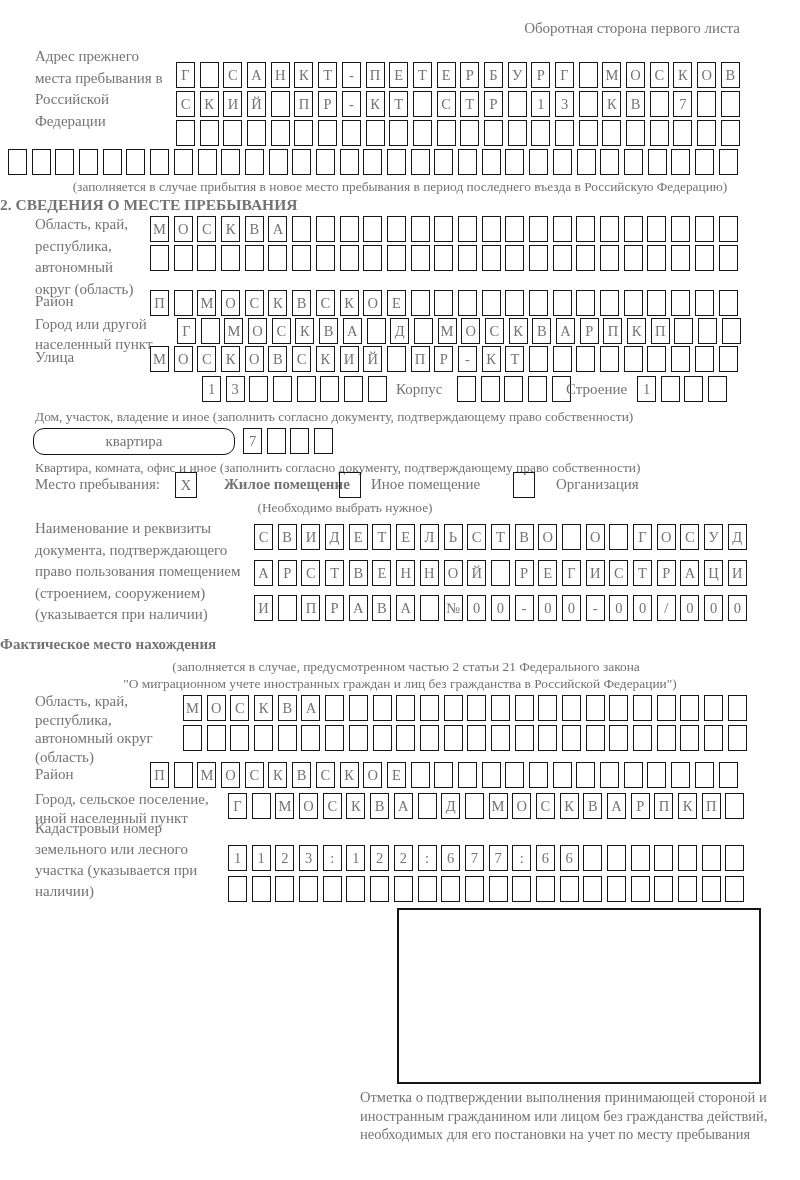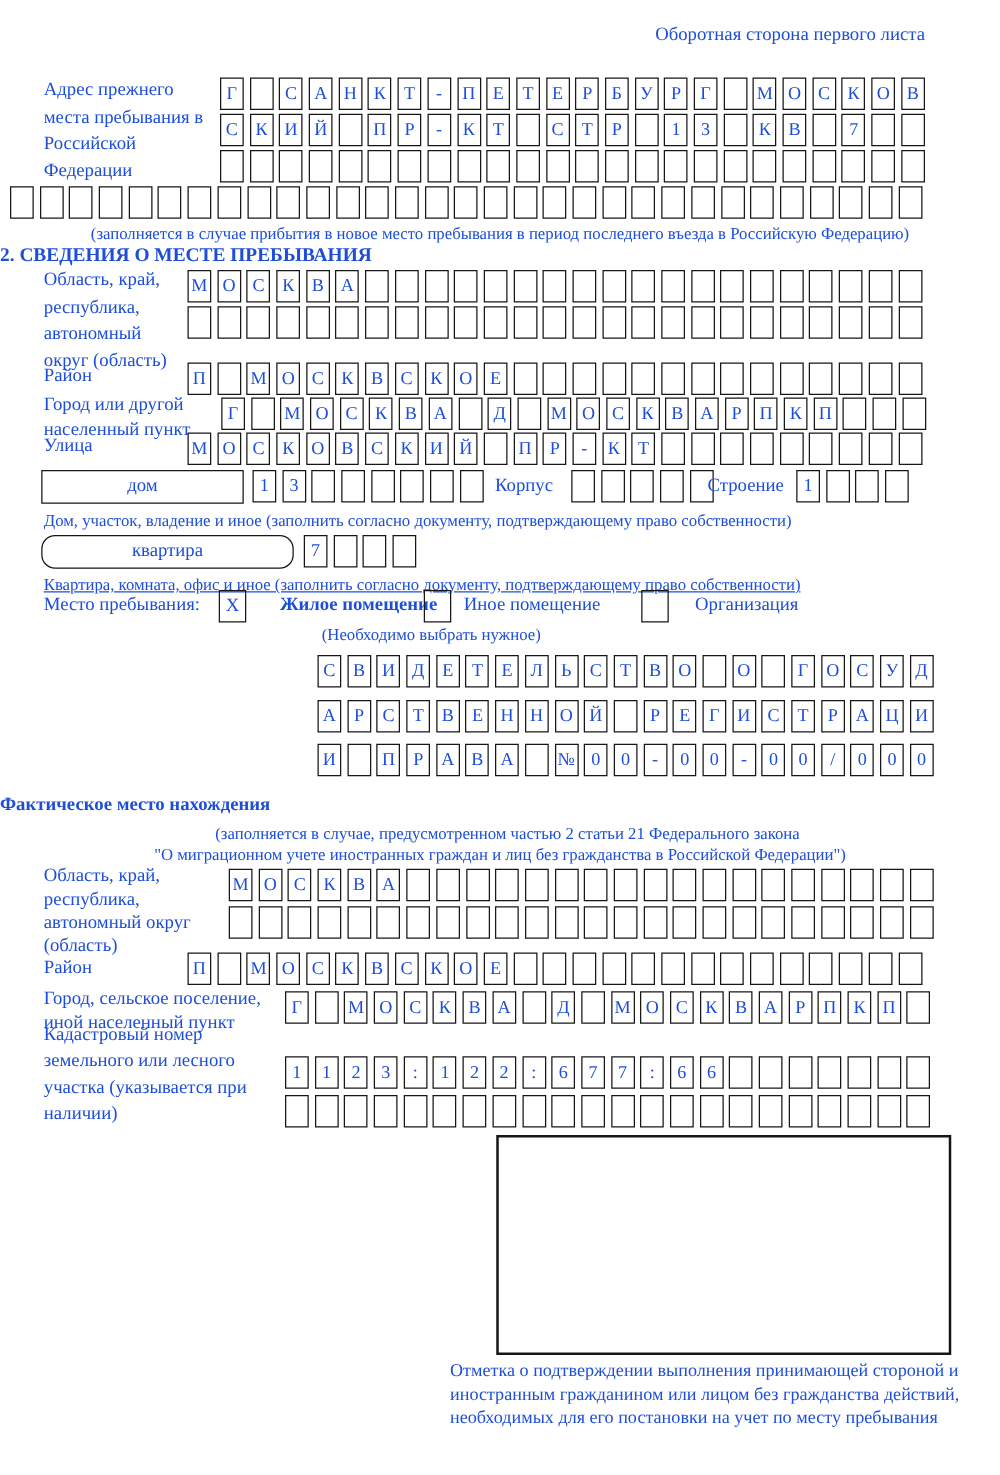--- a/index.html
+++ b/index.html
@@ -1,16 +1,16 @@
 <!DOCTYPE html>
 <html><head>
 <meta charset="utf-8">
 <style>
   html,body{margin:0;padding:0;background:#fff;}
-  .page{position:relative;width:800px;height:1180px;background:#fff;color:#1d4ed8;
+  .page{position:relative;width:800px;height:1180px;background:#fff;color:#737373;
         font-family:"Liberation Serif","DejaVu Serif",serif;overflow:hidden;}
   .row{position:absolute;display:flex;white-space:nowrap;}
   .cell{flex:none;width:17px;height:24px;border:1.5px solid #161616;margin-right:4.7px;
         text-align:center;font-size:14.5px;line-height:24px;overflow:hidden;}
   .lbl{position:absolute;font-size:15px;line-height:21.5px;}
   .lblc{line-height:18.5px;}
   .cap{position:absolute;font-size:13.4px;line-height:16px;}
   .center{left:0;right:0;text-align:center;font-family:Liberation Serif, serif;}
   .title{position:absolute;left:0;right:0;font-weight:bold;font-size:15.5px;}
   .wbox{position:absolute;border:1.6px solid #161616;text-align:center;
@@ -20,21 +20,21 @@
   .stamp{position:absolute;border:2px solid #161616;background:#fff;}
   .hdr{position:absolute;font-size:15px;}
 </style>
 </head>
 <body>
 
 <div class="page">
 
   <div class="hdr" style="top:20px;right:60px;">Оборотная сторона первого листа</div>
 
-  <div class="lbl" style="left:35px;top:62px;width:135px;">Адрес прежнего места пребывания в Российской Федерации</div>
+  <div class="lbl" style="left:35px;top:46px;width:135px;">Адрес прежнего места пребывания в Российской Федерации</div>
   <div class="row" style="left:176px;top:62px;">
       <span class="cell">Г</span>
       <span class="cell">&nbsp;</span>
       <span class="cell">С</span>
       <span class="cell">А</span>
       <span class="cell">Н</span>
       <span class="cell">К</span>
       <span class="cell">Т</span>
       <span class="cell">-</span>
       <span class="cell">П</span>
@@ -278,21 +278,20 @@
       <span class="cell">&nbsp;</span>
       <span class="cell">&nbsp;</span>
       <span class="cell">&nbsp;</span>
       <span class="cell">&nbsp;</span>
       <span class="cell">&nbsp;</span>
       <span class="cell">&nbsp;</span>
       <span class="cell">&nbsp;</span>
       <span class="cell">&nbsp;</span>
     </div>
 
-  <div class="wbox" style="left:33px;top:376px;width:160px;">дом</div>
   <div class="row" style="left:202px;top:376px;">
       <span class="cell">1</span>
       <span class="cell">3</span>
       <span class="cell">&nbsp;</span>
       <span class="cell">&nbsp;</span>
       <span class="cell">&nbsp;</span>
       <span class="cell">&nbsp;</span>
       <span class="cell">&nbsp;</span>
       <span class="cell">&nbsp;</span>
     </div>
@@ -313,31 +312,32 @@
     </div>
   <div class="cap" style="left:35px;top:409px;">Дом, участок, владение и иное (заполнить согласно документу, подтверждающему право собственности)</div>
 
   <div class="wbox" style="left:33px;top:428px;width:200px;border-radius:11px;">квартира</div>
   <div class="row" style="left:243px;top:428px;">
       <span class="cell">7</span>
       <span class="cell">&nbsp;</span>
       <span class="cell">&nbsp;</span>
       <span class="cell">&nbsp;</span>
     </div>
-  <div class="cap" style="left:35px;top:460px;text-decoration:underline;">Квартира, комната, офис и иное (заполнить согласно документу, подтверждающему право собственности)</div>
+  <div class="cap" style="left:35px;top:460px;">Квартира, комната, офис и иное (заполнить согласно документу, подтверждающему право собственности)</div>
 
   <div class="lbl" style="left:35px;top:474px;">Место пребывания:</div>
   <div class="chk" style="left:175px;top:472px;">X</div>
   <div class="lbl" style="left:224px;top:474px;font-weight:bold;">Жилое помещение</div>
   <div class="chk" style="left:339px;top:472px;"></div>
   <div class="lbl" style="left:371px;top:474px;">Иное помещение</div>
   <div class="chk" style="left:513px;top:472px;"></div>
   <div class="lbl" style="left:556px;top:474px;">Организация</div>
   <div class="cap" style="left:180px;top:500px;width:330px;text-align:center;">(Необходимо выбрать нужное)</div>
 
+  <div class="lbl" style="left:35px;top:518px;width:225px;">Наименование и реквизиты документа, подтверждающего право пользования помещением (строением, сооружением) (указывается при наличии)</div>
   <div class="row" style="left:254px;top:524px;">
       <span class="cell">С</span>
       <span class="cell">В</span>
       <span class="cell">И</span>
       <span class="cell">Д</span>
       <span class="cell">Е</span>
       <span class="cell">Т</span>
       <span class="cell">Е</span>
       <span class="cell">Л</span>
       <span class="cell">Ь</span>

